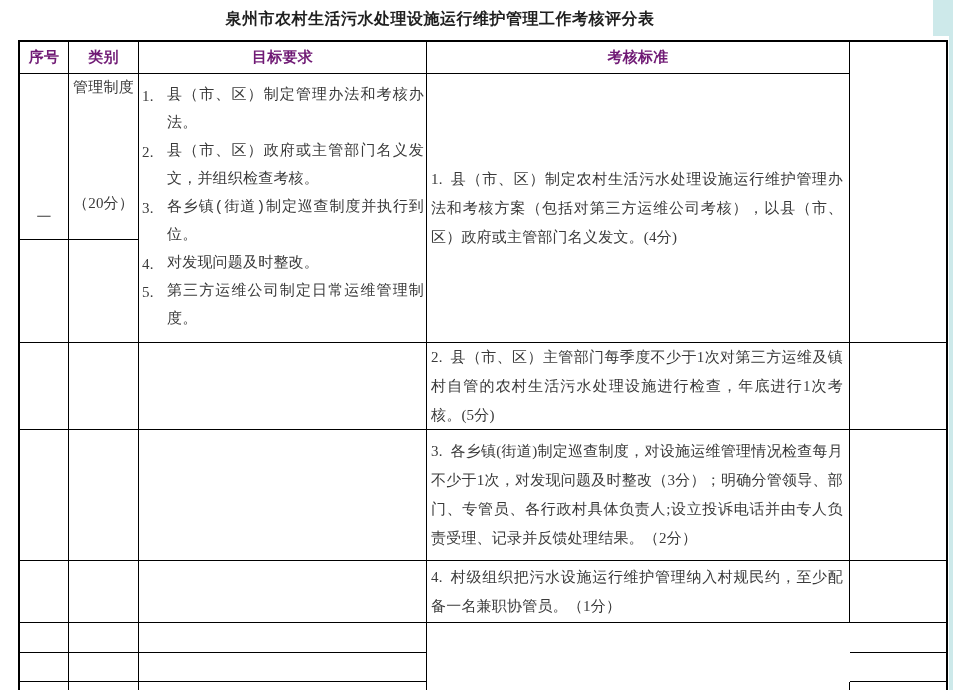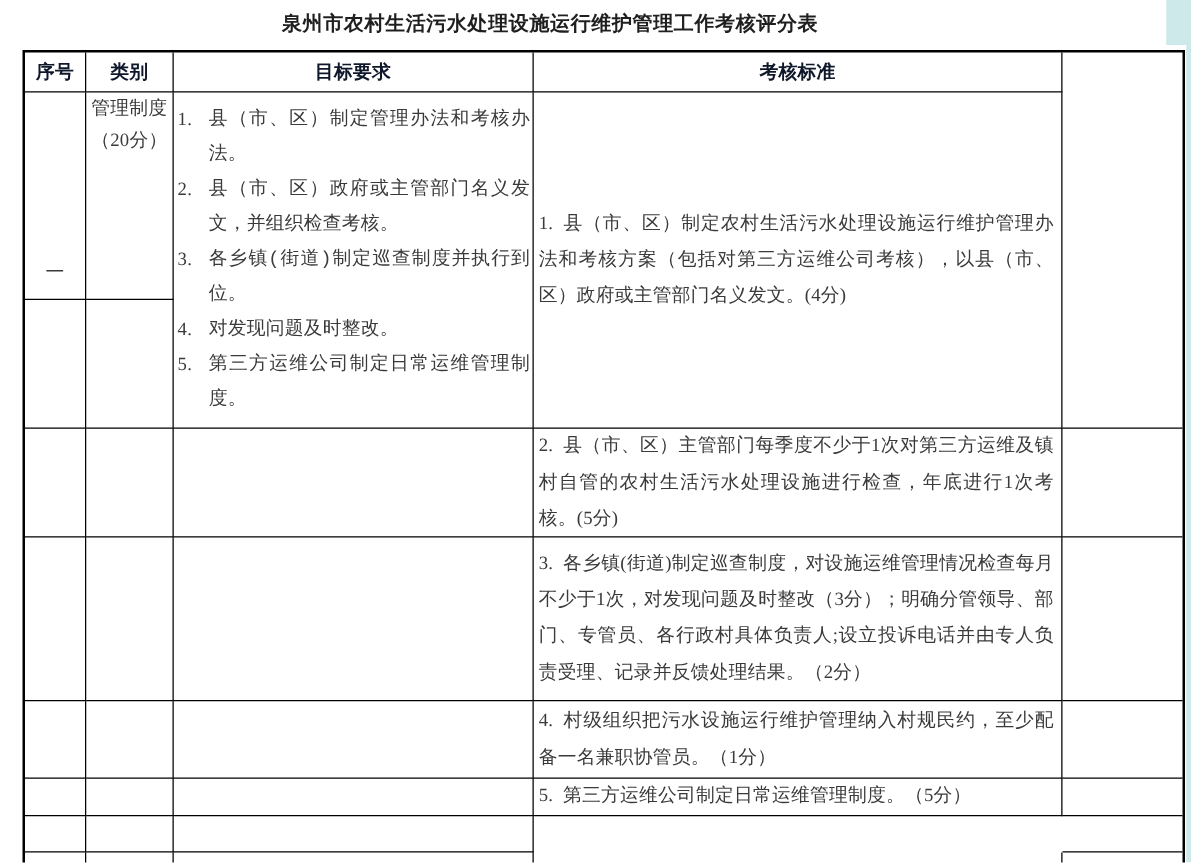--- a/index.html
+++ b/index.html
@@ -44,30 +44,30 @@
   }
   .cell {
     border-right: 1px solid #000;
     border-bottom: 1px solid #000;
     overflow: hidden;
   }
   .cell.last-col { border-right: none; }
   .hdr {
     display: flex; align-items: center; justify-content: center;
     font-weight: bold;
-    color: #0f172a;
+    color: #701a75;
   }
   .serial-cell {
     display: flex; align-items: flex-end; justify-content: center;
     padding-bottom: 12px;
   }
   .category-cell {
     display: flex; flex-direction: column;
-    align-items: center; justify-content: flex-start;
-    padding: 0 2px 11px 2px;
+    align-items: center; justify-content: space-between;
+    padding: 0 2px 23px 2px;
     line-height: 26px;
     text-align: center;
   }
   .goals-cell {
     display: flex; flex-direction: column; justify-content: center;
     padding: 0 2px 0 3px;
     line-height: 28px;
   }
   .goal-item { display: flex; align-items: flex-start; }
   .goal-num { width: 25px; flex: 0 0 25px; }
@@ -155,23 +155,20 @@
   <div class="cell" style="grid-area:6/2"></div>
   <div class="cell" style="grid-area:6/3"></div>
   <div class="cell standard-cell" style="grid-area:6/4">
     <p>4. 村级组织把污水设施运行维护管理纳入村规民约，至少配备一名兼职协管员。（1分）</p>
   </div>
   <div class="cell last-col" style="grid-area:6/5"></div>
 
   <div class="cell" style="grid-area:7/1"></div>
   <div class="cell" style="grid-area:7/2"></div>
   <div class="cell" style="grid-area:7/3"></div>
-  <div class="cell standard-cell" style="grid-area:7/4">
-    <p>5. 第三方运维公司制定日常运维管理制度。（5分）</p>
-  </div>
   <div class="cell last-col" style="grid-area:7/5"></div>
 
   <div class="cell" style="grid-area:8/1"></div>
   <div class="cell" style="grid-area:8/2"></div>
   <div class="cell" style="grid-area:8/3"></div>
   <div class="cell last-col" style="grid-area:8/5"></div>
 
   <div class="cell" style="grid-area:9/1"></div>
   <div class="cell" style="grid-area:9/2"></div>
   <div class="cell" style="grid-area:9/3"></div>

